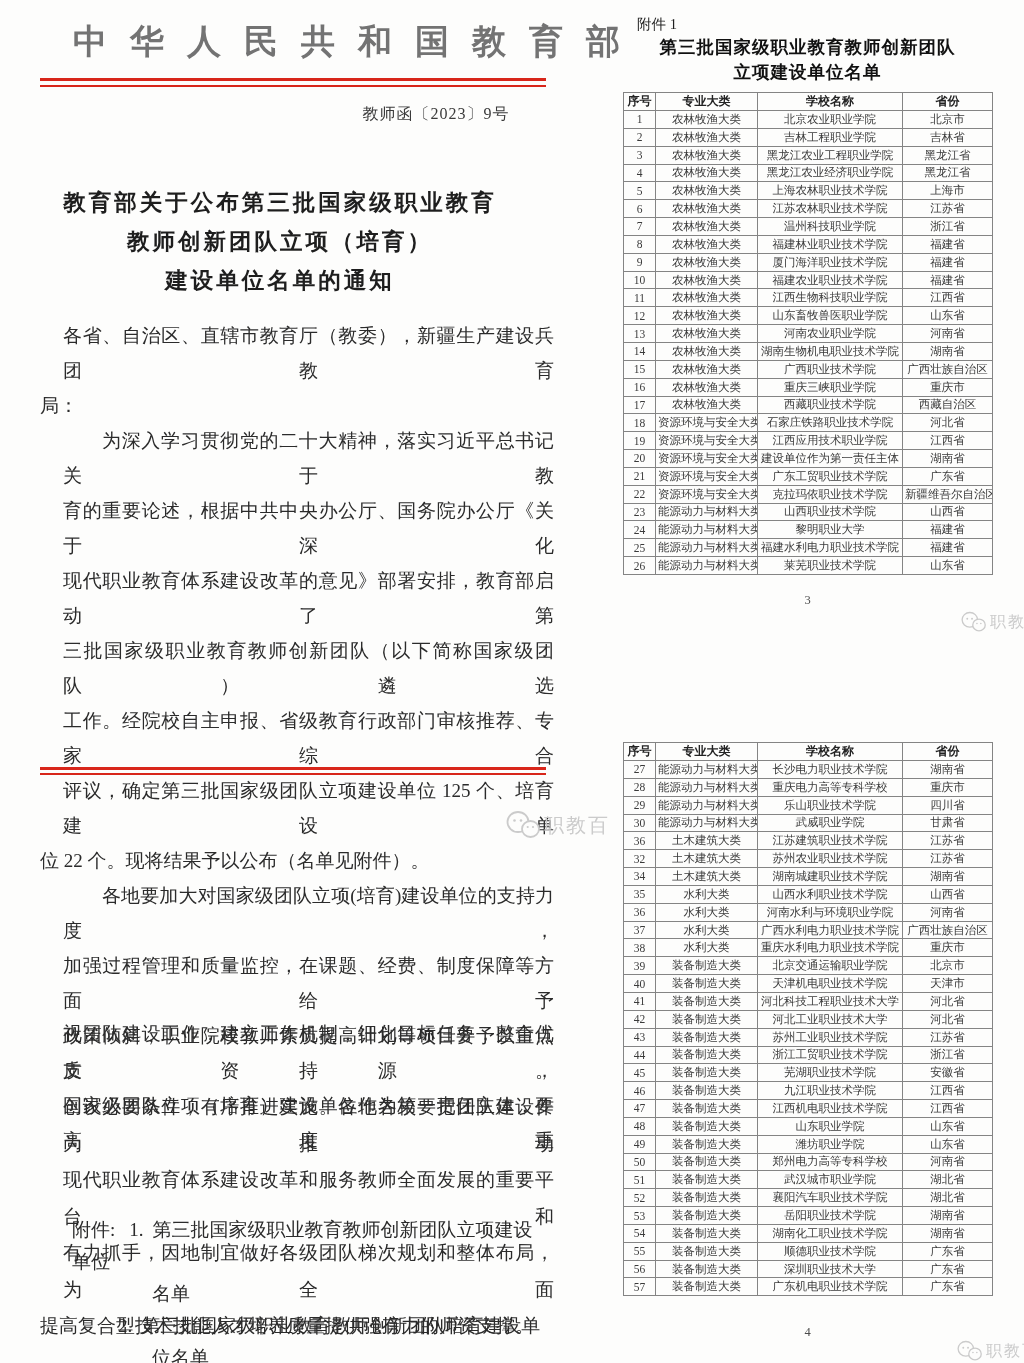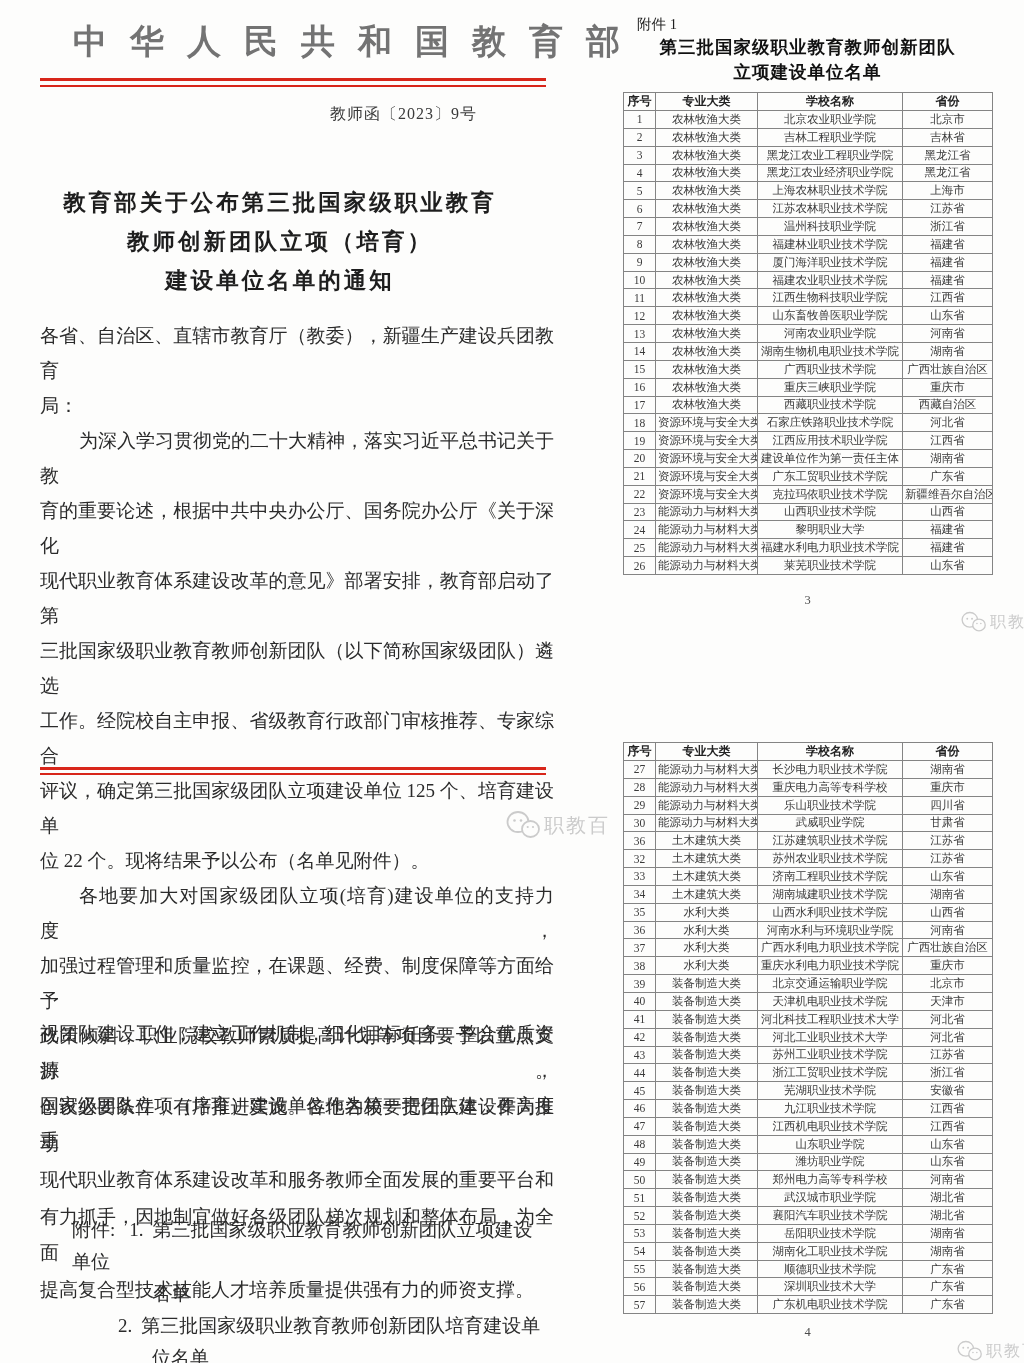--- a/index.html
+++ b/index.html
@@ -11,32 +11,32 @@
   .abs{position:absolute;}
 
   
   .masthead{
     left:73px;top:16px;width:460px;height:52px;line-height:52px;
     font-size:34px;font-weight:bold;color:#737373;
     letter-spacing:23px;white-space:nowrap;
   }
   .red-rule{background:#d8261a;}
   .doc-number{
-    left:330px;top:104px;width:212px;text-align:left;
+    left:330px;top:104px;width:212px;text-align:center;
     font-size:16px;letter-spacing:1px;color:#3a3a3a;
   }
   .notice-title{
     left:55px;top:183px;width:450px;text-align:center;
     font-size:22.5px;font-weight:bold;line-height:39px;letter-spacing:3px;color:#1e1e1e;
   }
   .bodytext{font-size:19px;color:#2b2b2b;}
   .p1-body{left:40px;top:318px;width:514px;line-height:35px;}
   .p2-body{left:40px;top:1016px;width:514px;line-height:36.5px;}
   .tline{min-height:1em;}
-  .tline.just{text-align:justify;text-align-last:justify;}
+  .tline.just{text-align:justify;text-align-last:justify;margin-left:23px;}
   .tline.ind{text-indent:39px;}
 
   .attachments{left:72px;top:1214px;width:478px;line-height:32px;font-size:19px;}
   .att-num{margin-left:14px;}
   .att-text{margin-left:9px;}
   .att-wrap2{padding-left:80px;}
   .att-item2{padding-left:46px;}
 
   
   .annex-label{left:637px;top:15px;font-size:14.5px;color:#1f1f1f;}
@@ -384,26 +384,20 @@
           <td>江苏建筑职业技术学院</td>
           <td>江苏省</td>
         </tr>
         <tr>
           <td>32</td>
           <td>土木建筑大类</td>
           <td>苏州农业职业技术学院</td>
           <td>江苏省</td>
         </tr>
         <tr>
-          <td>33</td>
-          <td>土木建筑大类</td>
-          <td>济南工程职业技术学院</td>
-          <td>山东省</td>
-        </tr>
-        <tr>
           <td>34</td>
           <td>土木建筑大类</td>
           <td>湖南城建职业技术学院</td>
           <td>湖南省</td>
         </tr>
         <tr>
           <td>35</td>
           <td>水利大类</td>
           <td>山西水利职业技术学院</td>
           <td>山西省</td>

